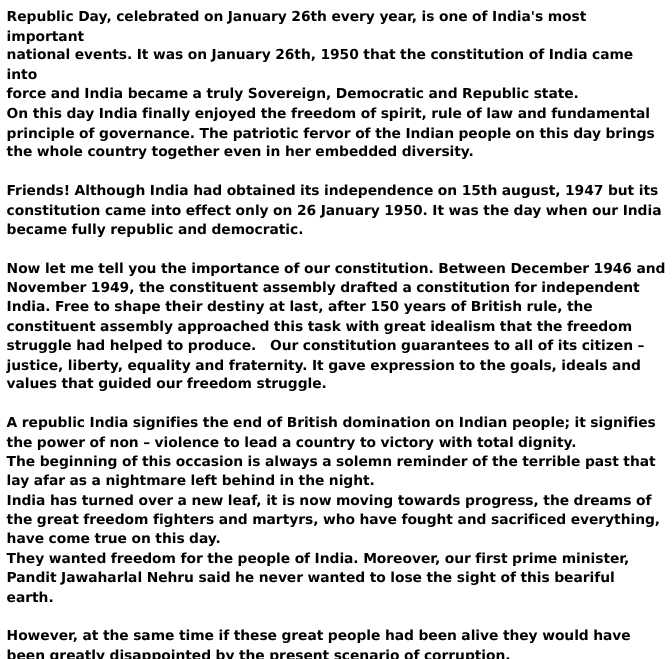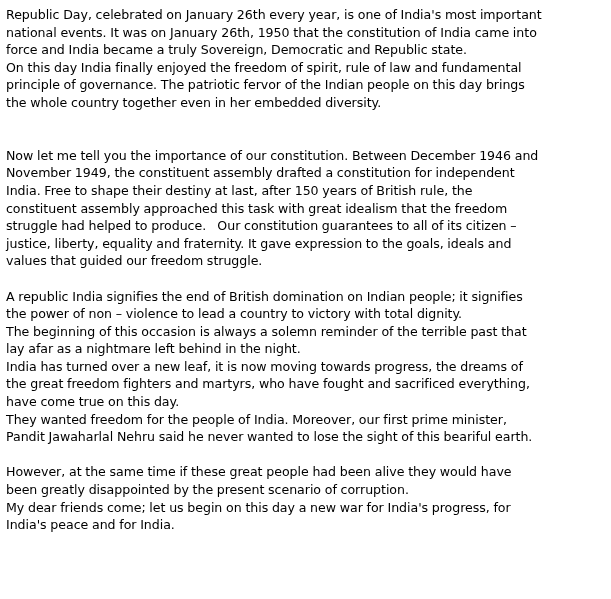--- a/index.html
+++ b/index.html
@@ -20,36 +20,40 @@
   }
   .para {
     margin: 0;
     color: #000000;
     font-size: 12.6px;
     line-height: 17.6px;
     font-family: "DejaVu Sans", sans-serif;
     white-space: pre-wrap;
     word-spacing: -0.2px;
     letter-spacing: -0.05px;
+    font-weight: bold;
   }
   .spacer {
     height: 17.6px;
   }
 </style>
 </head>
 <body>
 
 <div id="document">
   <p class="para">Republic Day, celebrated on January 26th every year, is one of India's most important
 national events. It was on January 26th, 1950 that the constitution of India came into
 force and India became a truly Sovereign, Democratic and Republic state.
 On this day India finally enjoyed the freedom of spirit, rule of law and fundamental
 principle of governance. The patriotic fervor of the Indian people on this day brings
 the whole country together even in her embedded diversity.</p>
   <div class="spacer"></div>
+  <p class="para">Friends! Although India had obtained its independence on 15th august, 1947 but its
+constitution came into effect only on 26 January 1950. It was the day when our India
+became fully republic and democratic.</p>
   <div class="spacer"></div>
   <p class="para">Now let me tell you the importance of our constitution. Between December 1946 and
 November 1949, the constituent assembly drafted a constitution for independent
 India. Free to shape their destiny at last, after 150 years of British rule, the
 constituent assembly approached this task with great idealism that the freedom
 struggle had helped to produce.   Our constitution guarantees to all of its citizen –
 justice, liberty, equality and fraternity. It gave expression to the goals, ideals and
 values that guided our freedom struggle.</p>
   <div class="spacer"></div>
   <p class="para">A republic India signifies the end of British domination on Indian people; it signifies

